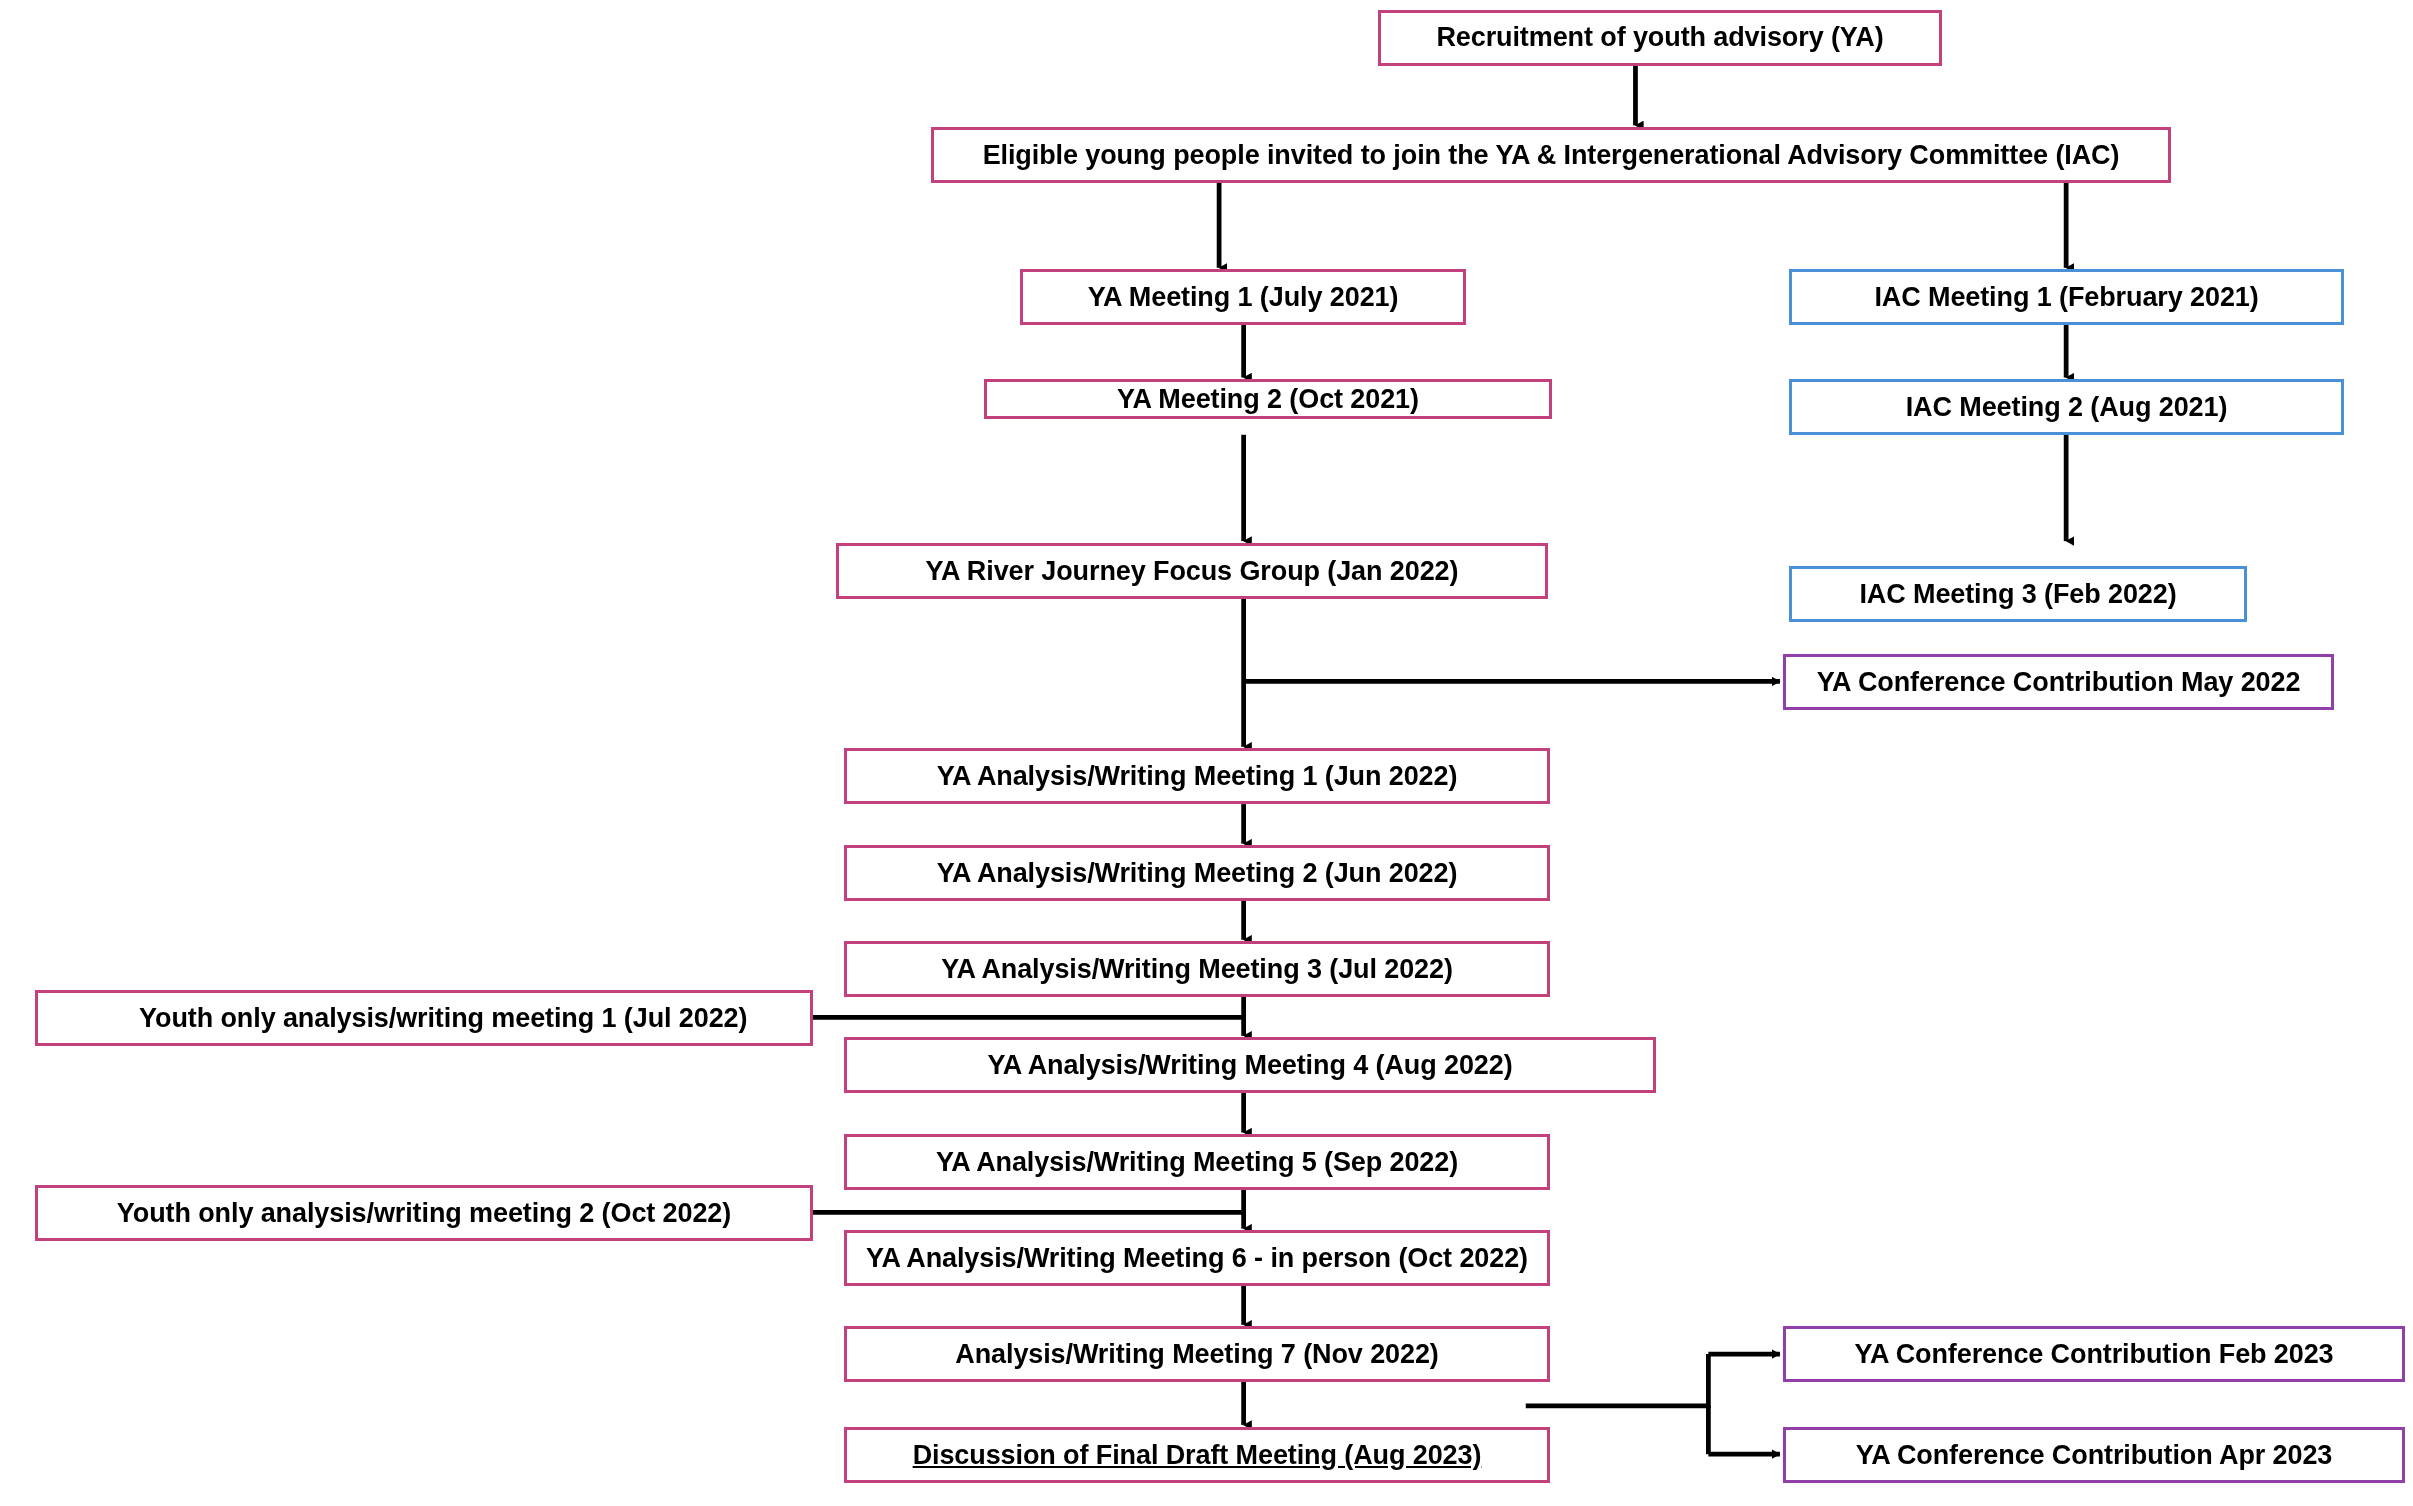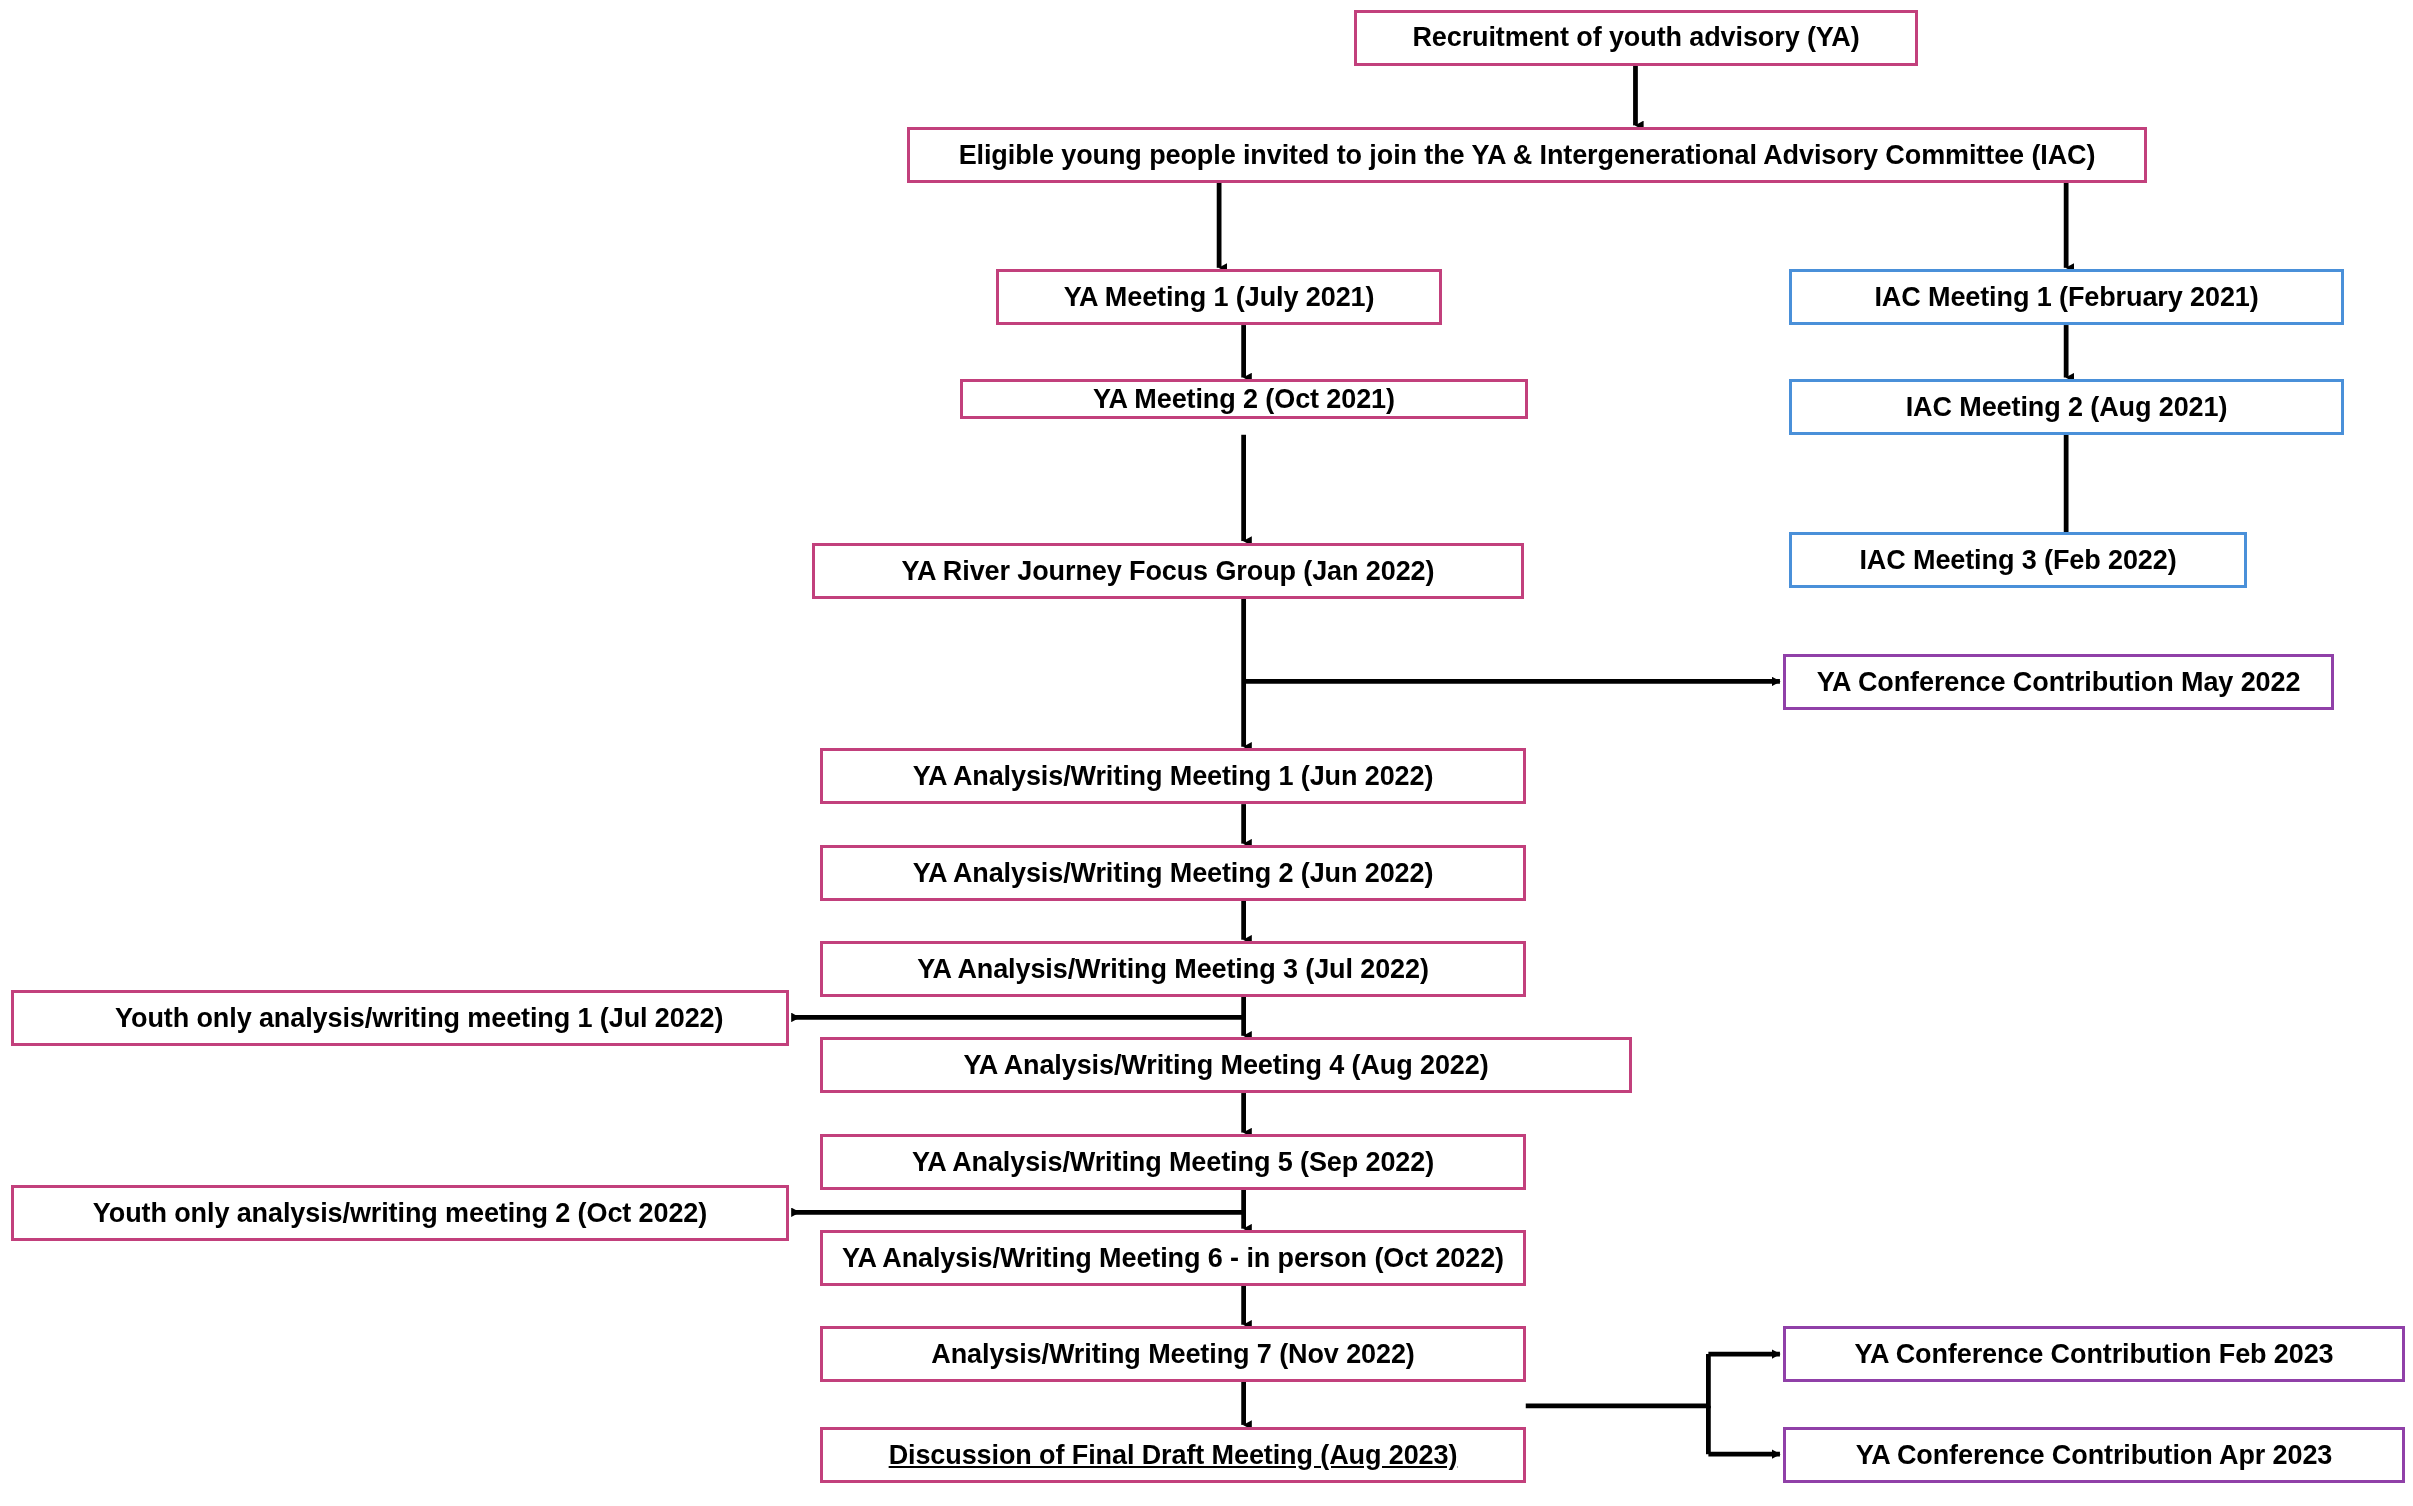--- a/index.html
+++ b/index.html
@@ -39,21 +39,21 @@
     line-height: 1.05;
     z-index: 3;
   }
   .node .label {
     font-size: 27px;
     font-weight: 700;
     color: #000000;
     letter-spacing: -0.1px;
     white-space: nowrap;
   }
-  .n-pink  { border-color: #c2407c; }
+  .n-pink  { border-color: #c2407c; margin-left: 24px; }
   .n-blue  { border-color: #4a90d9; }
   .n-purple{ border-color: #9040a8; }
 </style>
 </head>
 <body>
 
 <div id="canvas">
 
   <svg id="svg-layer" viewBox="0 0 3541 2210" width="2413" height="1506" xmlns="http://www.w3.org/2000/svg">
     <defs>
@@ -127,21 +127,21 @@
   </div>
 
   <div class="node n-blue" style="left:1789px; top:379px; width:555px; height:56px;">
     <span class="label">IAC Meeting 2 (Aug 2021)</span>
   </div>
 
   <div class="node n-pink" style="left:812px; top:543px; width:712px; height:56px;">
     <span class="label">YA River Journey Focus Group (Jan 2022)</span>
   </div>
 
-  <div class="node n-blue" style="left:1789px; top:532px; width:458px; height:56px;">
+  <div class="node n-blue" style="left:1789px; top:566px; width:458px; height:56px;">
     <span class="label">IAC Meeting 3 (Feb 2022)</span>
   </div>
 
   <div class="node n-purple" style="left:1783px; top:654px; width:551px; height:56px;">
     <span class="label">YA Conference Contribution May 2022</span>
   </div>
 
   <div class="node n-pink" style="left:820px; top:748px; width:706px; height:56px;text-align:center;">
     <span class="label">YA Analysis/Writing Meeting 1 (Jun 2022)</span>
   </div>

